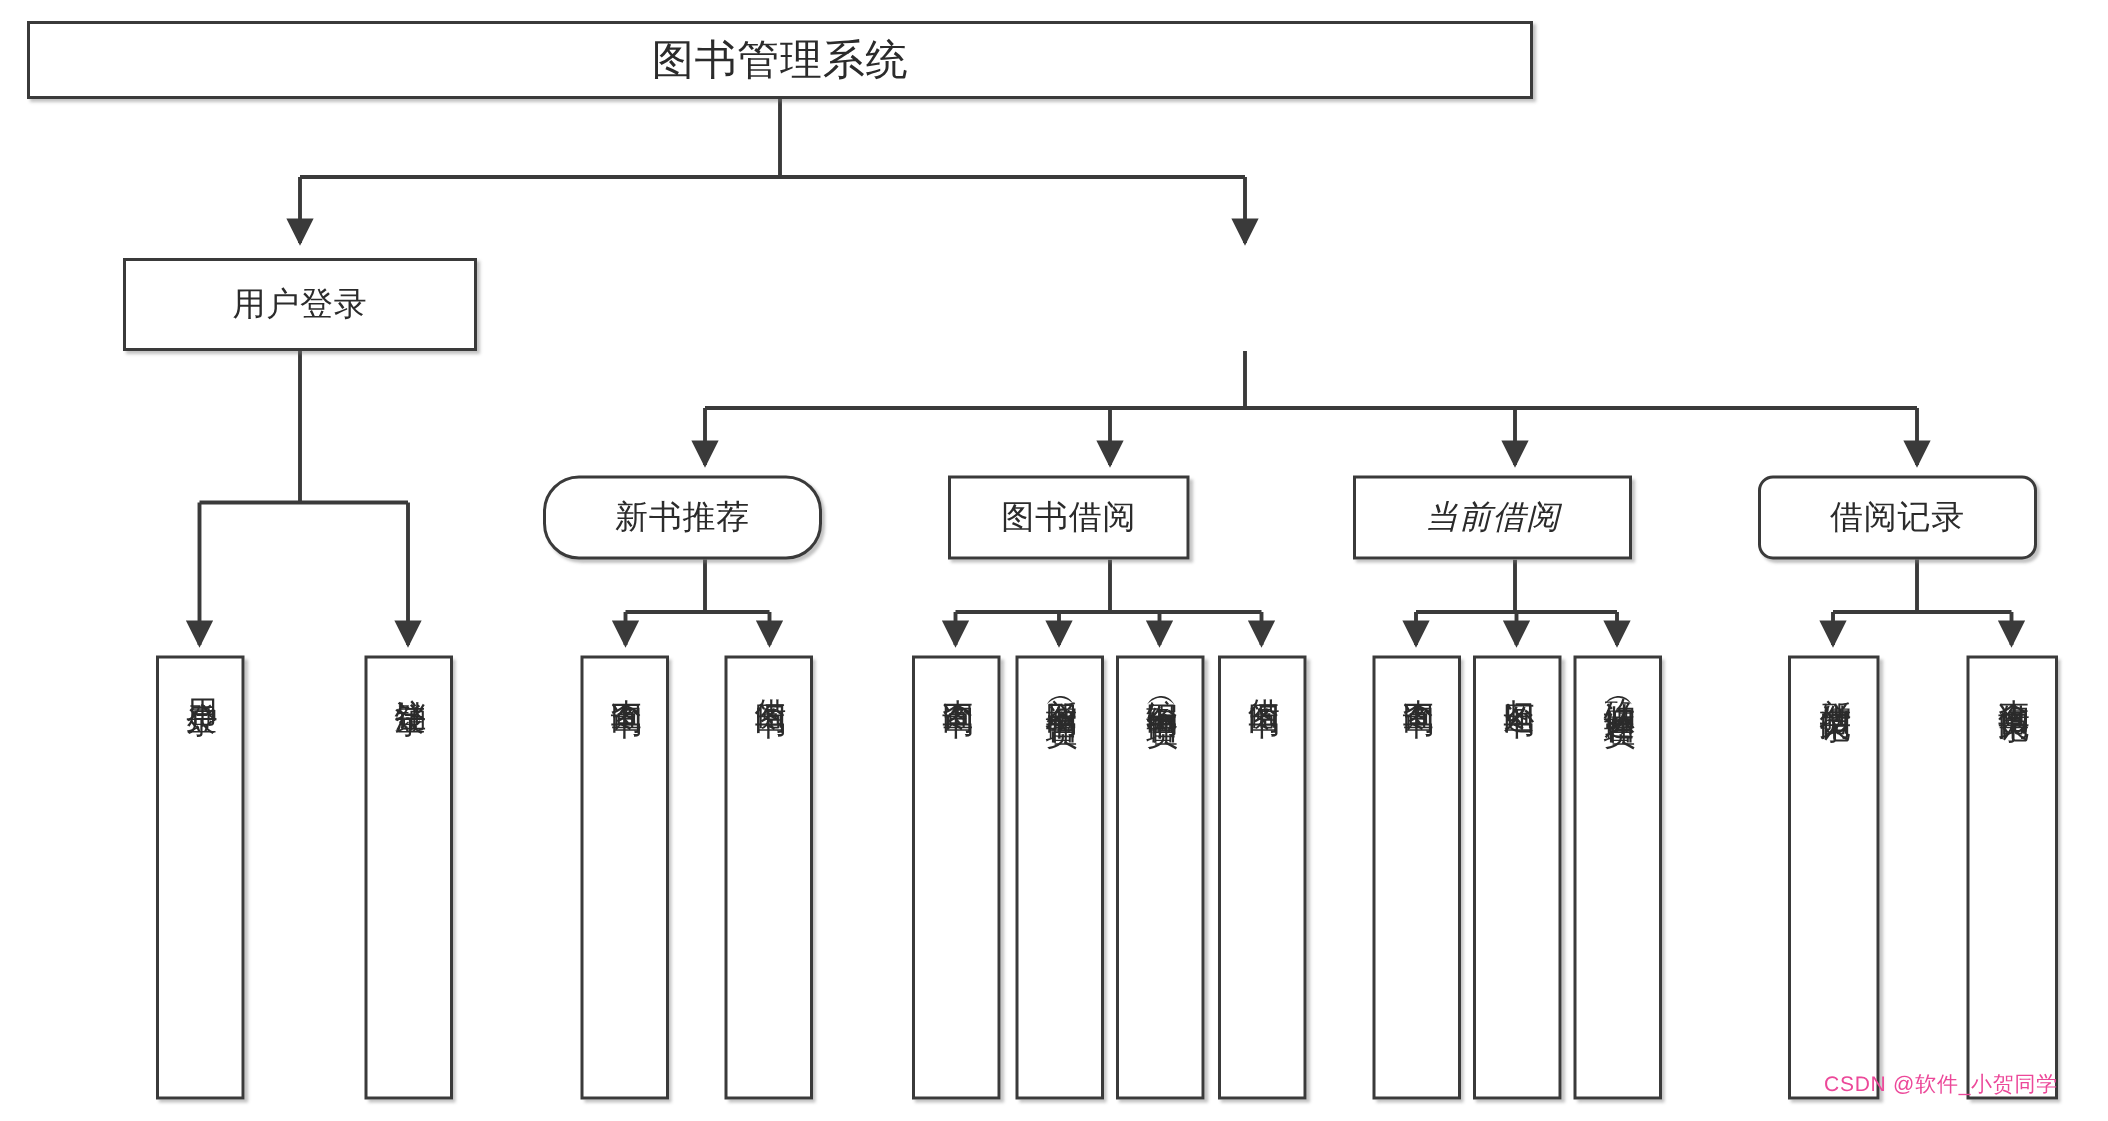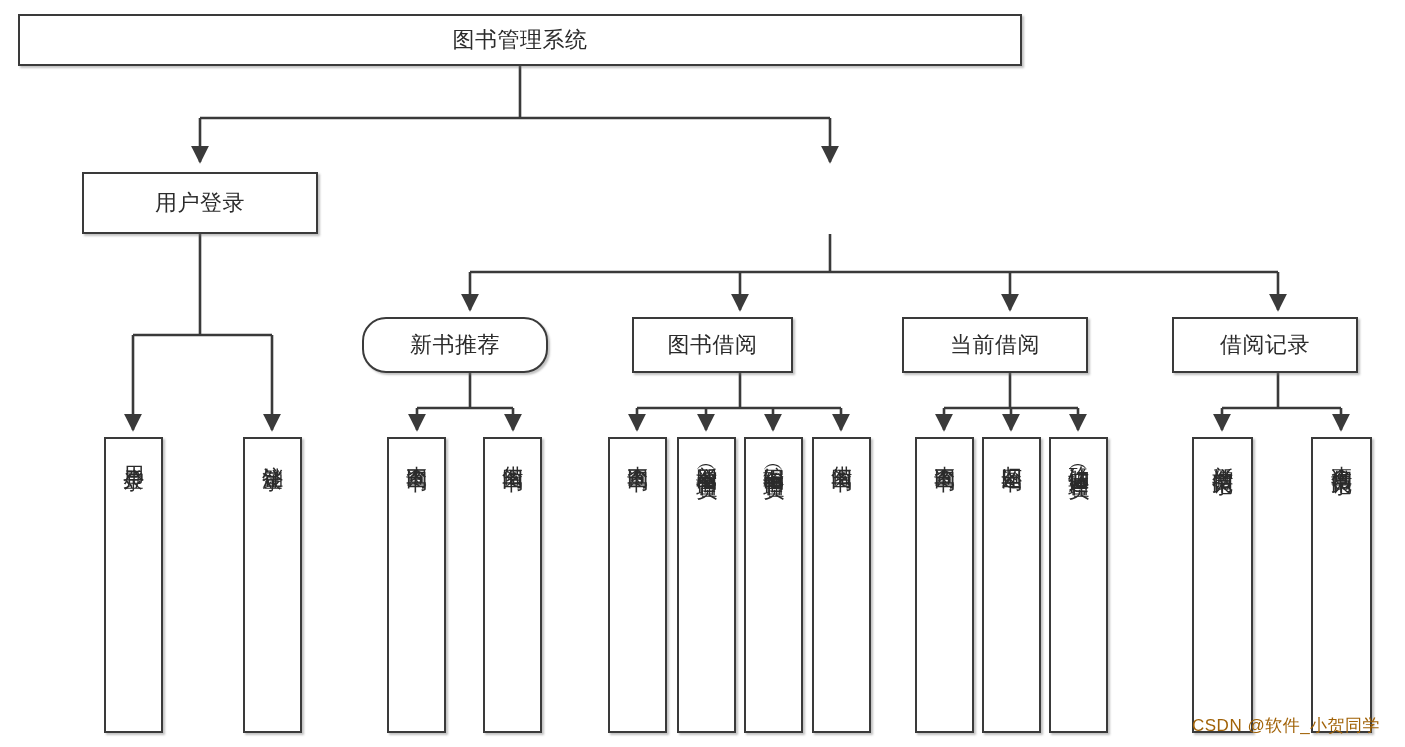--- a/index.html
+++ b/index.html
@@ -40,43 +40,44 @@
     display: block;
     text-align: center;
     line-height: 1.12;
   }
   .node.h .label {
     font-size: 22px;
     letter-spacing: 0.5px;
     white-space: nowrap;
   }
   .node.root .label {
-    font-size: 22px;
+    font-size: 28px;
   }
   .node.v {
     align-items: flex-start;
     padding-top: 10px;
   }
   .node.v .label {
     writing-mode: vertical-rl;
     text-orientation: upright;
     font-size: 21px;
     line-height: 1.25;
     letter-spacing: 2px;
     height: auto;
     max-height: 100%;
     white-space: nowrap;
   }
   .watermark {
     position: absolute;
-    font-size: 17px;
-    color: #a16207;
+    font-size: 14px;
+    color: #ec4899;
     white-space: nowrap;
     letter-spacing: 0.5px;
     font-family: "Liberation Sans", "DejaVu Sans", sans-serif;
+    padding-left: 24px;
   }
 </style>
 </head>
 <body>
 
 <div id="canvas">
 
   <svg class="edges" viewBox="0 0 1405 747" xmlns="http://www.w3.org/2000/svg">
     <defs>
       <marker id="arrow" viewBox="0 0 10 10" refX="9" refY="5" markerWidth="7" markerHeight="7" orient="auto-start-reverse">
@@ -134,24 +135,24 @@
   <div class="node h" style="left:82px; top:172px; width:236px; height:62px;">
     <span class="label">用户登录</span>
   </div>
 
   <div class="node h" style="left:362px; top:317px; width:186px; height:56px;border-radius:24px;">
     <span class="label">新书推荐</span>
   </div>
   <div class="node h" style="left:632px; top:317px; width:161px; height:56px;">
     <span class="label">图书借阅</span>
   </div>
-  <div class="node h" style="left:902px; top:317px; width:186px; height:56px;">
+  <div class="node h" style="left:902px; top:317px; width:186px; height:56px;font-style:italic;">
     <span class="label">当前借阅</span>
   </div>
-  <div class="node h" style="left:1172px; top:317px; width:186px; height:56px;">
+  <div class="node h" style="left:1172px; top:317px; width:186px; height:56px;border-radius:10px;">
     <span class="label">借阅记录</span>
   </div>
 
   <div class="node v" style="left:104px; top:437px; width:59px; height:296px;">
     <span class="label">用户登录</span>
   </div>
   <div class="node v" style="left:243px; top:437px; width:59px; height:296px;">
     <span class="label">注销登录</span>
   </div>
 

